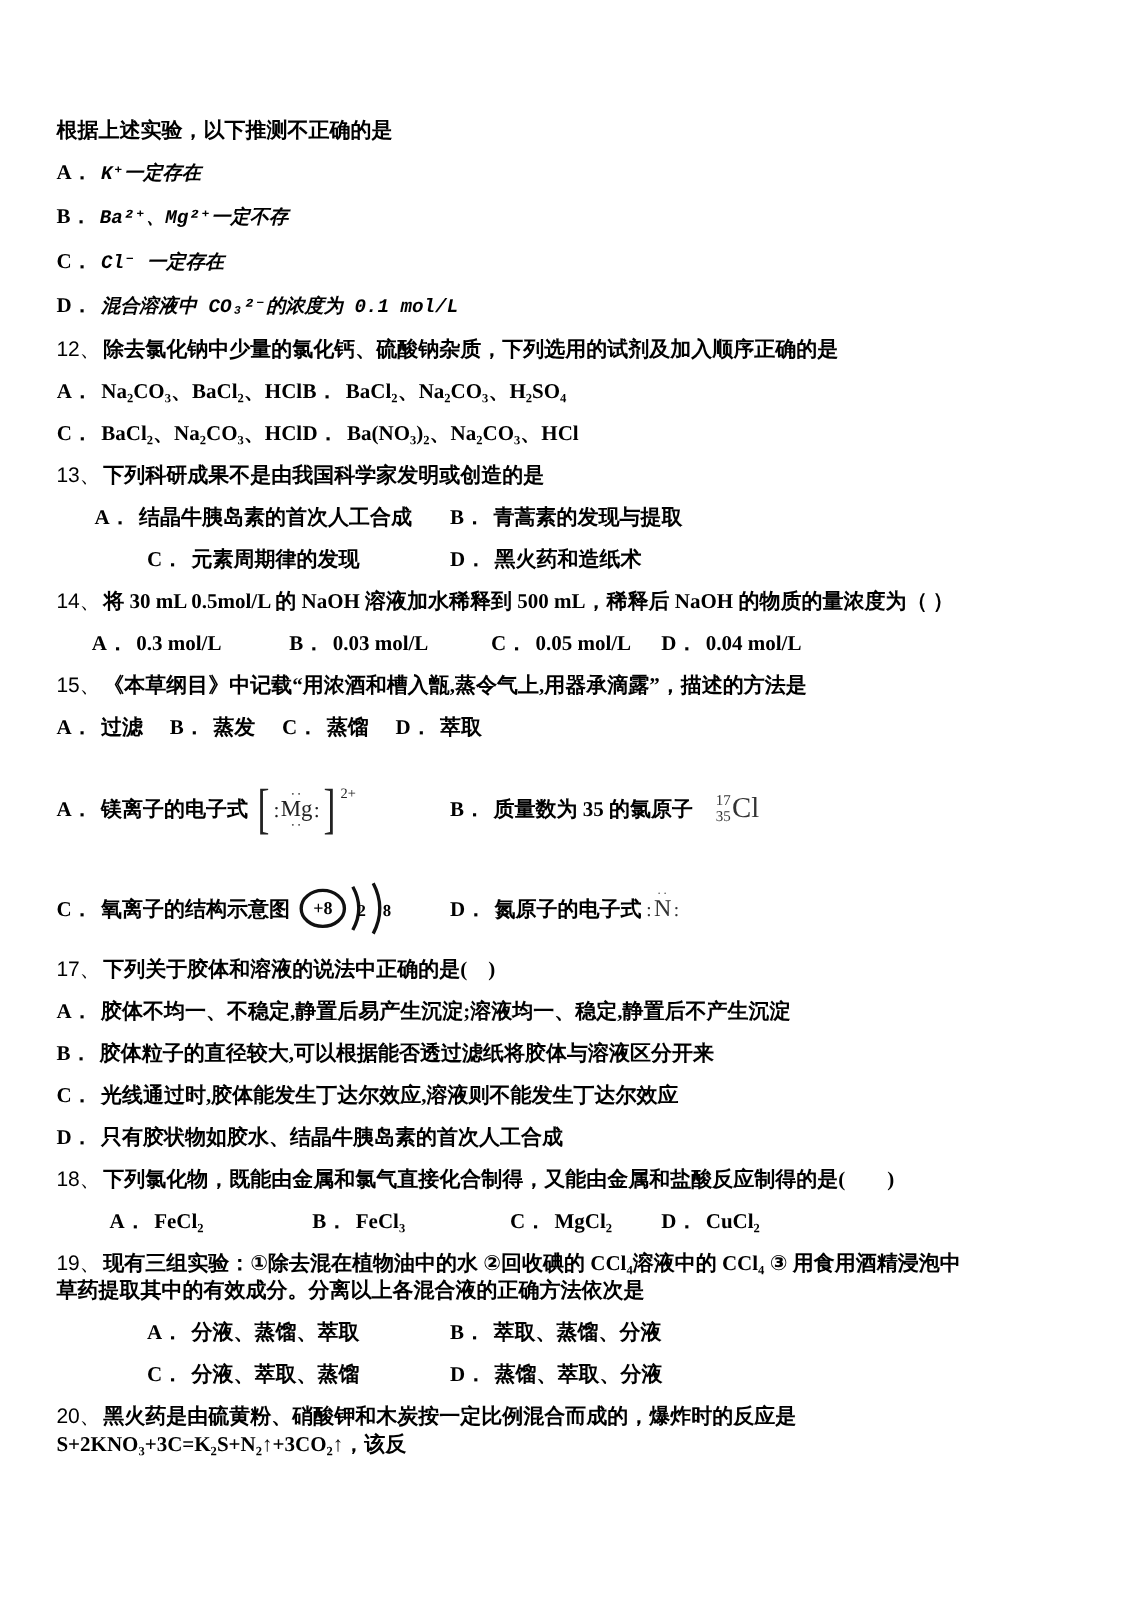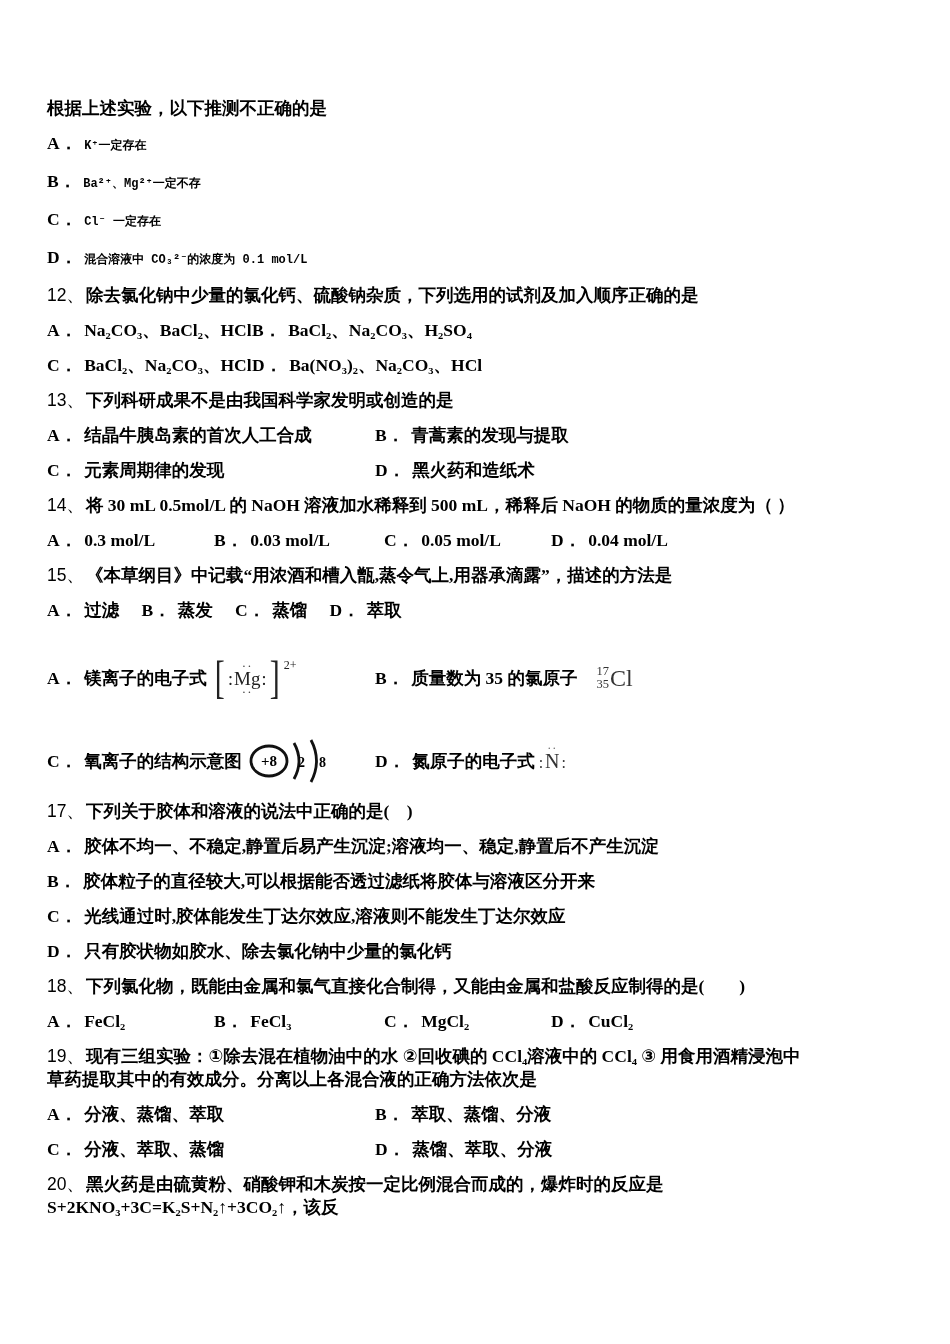--- a/index.html
+++ b/index.html
@@ -8,23 +8,23 @@
     box-sizing:border-box;width:858px;height:1344px;
     padding:97px 47px 0 47px;
     color:#000;font-size:17.5px;
     font-family:"Liberation Serif","DejaVu Sans",serif;
   }
   .line{margin:0 0 12px 0;line-height:23px;min-height:23px;}
   .qnum{font-family:Liberation Sans, sans-serif;font-weight:400;margin-right:2px;}
   .cn{font-weight:600;}
   .olabel{font-family:"Liberation Serif","DejaVu Sans",serif;font-weight:700;margin-right:7px;}
   .otext{font-weight:600;}
-  .mono{font-family:"Liberation Mono","DejaVu Sans Mono",monospace;font-weight:700;font-size:12px;}
+  .mono{font-family:"Liberation Mono","DejaVu Sans Mono",monospace;font-weight:700;font-size:16px;font-style:italic;}
   .opt{display:inline-block;}
-  .row{display:flex;}
+  .row{display:flex;text-align:center;}
   .row-q12 .opt:first-child{width:205px;}
   .row-wide .opt:first-child{width:328px;}
   .row4 .c1{width:167px;}
   .row4 .c2{width:170px;}
   .row4 .c3{width:167px;}
   .row15 .opt{margin-right:18px;}
 
   
   .f-rowAB{display:flex;align-items:center;height:88px;margin:0;}
   .f-rowCD{display:flex;align-items:center;height:78px;margin:0;}
@@ -166,21 +166,21 @@
         </span>
       </span>
     </div>
   </section>
 
   <section>
     <div class="line"><span class="qnum">17、</span><span class="cn">下列关于胶体和溶液的说法中正确的是(　)</span></div>
     <div class="line"><span class="olabel">A．</span><span class="otext cn">胶体不均一、不稳定,静置后易产生沉淀;溶液均一、稳定,静置后不产生沉淀</span></div>
     <div class="line"><span class="olabel">B．</span><span class="otext cn">胶体粒子的直径较大,可以根据能否透过滤纸将胶体与溶液区分开来</span></div>
     <div class="line"><span class="olabel">C．</span><span class="otext cn">光线通过时,胶体能发生丁达尔效应,溶液则不能发生丁达尔效应</span></div>
-    <div class="line"><span class="olabel">D．</span><span class="otext cn">只有胶状物如胶水、除去氯化钠中少量的氯化钙</span></div>
+    <div class="line"><span class="olabel">D．</span><span class="otext cn">只有胶状物如胶水、结晶牛胰岛素的首次人工合成</span></div>
   </section>
 
   <section>
     <div class="line"><span class="qnum">18、</span><span class="cn">下列氯化物，既能由金属和氯气直接化合制得，又能由金属和盐酸反应制得的是(　　)</span></div>
     <div class="line row row4">
       <span class="opt c1"><span class="olabel">A．</span><span class="otext">FeCl₂</span></span>
       <span class="opt c2"><span class="olabel">B．</span><span class="otext">FeCl₃</span></span>
       <span class="opt c3"><span class="olabel">C．</span><span class="otext">MgCl₂</span></span>
       <span class="opt"><span class="olabel">D．</span><span class="otext">CuCl₂</span></span>
     </div>

